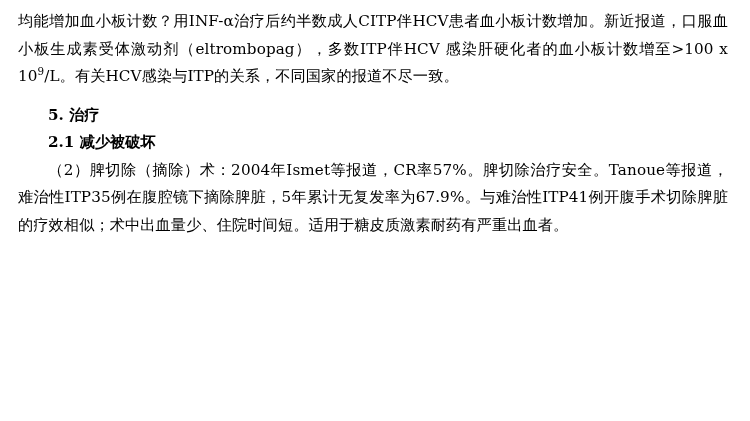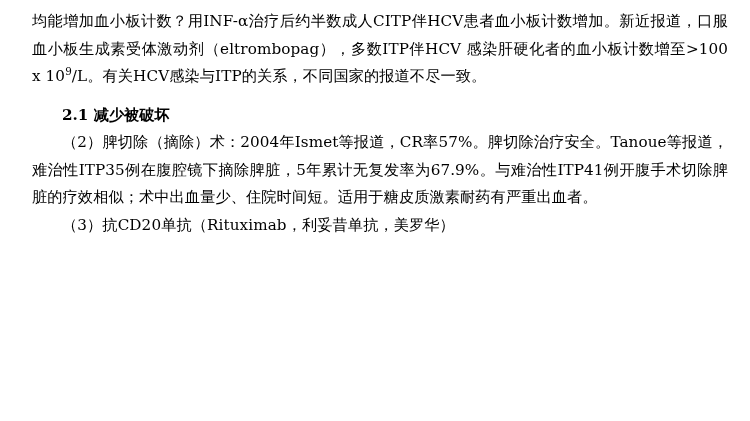--- a/index.html
+++ b/index.html
@@ -12,21 +12,21 @@
     background: #ffffff;
     font-family: "DejaVu Serif", "Liberation Serif", serif;
     color: #000000;
     overflow: hidden;
   }
   .page {
     position: relative;
     width: 750px;
     height: 421px;
     box-sizing: border-box;
-    padding: 8px 22px 0 32px;
+    padding: 8px 22px 0 18px;
   }
   .para {
     font-size: 15.2px;
     line-height: 27.5px;
     text-align: justify;
     text-justify: inter-ideograph;
     margin: 0;
     letter-spacing: 0.1px;
   }
   .indent-2 {
@@ -57,22 +57,22 @@
 </style>
 </head>
 <body>
 
 <div class="page">
 
   <p class="para">均能增加血小板计数？用INF-α治疗后约半数成人CITP伴HCV患者血小板计数增加。新近报道，口服血小板生成素受体激动剂（eltrombopag），多数ITP伴HCV 感染肝硬化者的血小板计数增至&gt;100 x 10<sup>9</sup>/L。有关HCV感染与ITP的关系，不同国家的报道不尽一致。</p>
 
   <div class="gap-sm"></div>
 
+  <p class="heading">5. 治疗</p>
 
 
   <p class="subheading">2.1 减少被破坏</p>
 
 
   <p class="para indent-2">（2）脾切除（摘除）术：2004年Ismet等报道，CR率57%。脾切除治疗安全。Tanoue等报道，难治性ITP35例在腹腔镜下摘除脾脏，5年累计无复发率为67.9%。与难治性ITP41例开腹手术切除脾脏的疗效相似；术中出血量少、住院时间短。适用于糖皮质激素耐药有严重出血者。</p>
 
-  <p class="para indent-2">（3）抗CD20单抗（Rituximab，利妥昔单抗，美罗华）</p>
 
 </div>
 
 </body></html>

